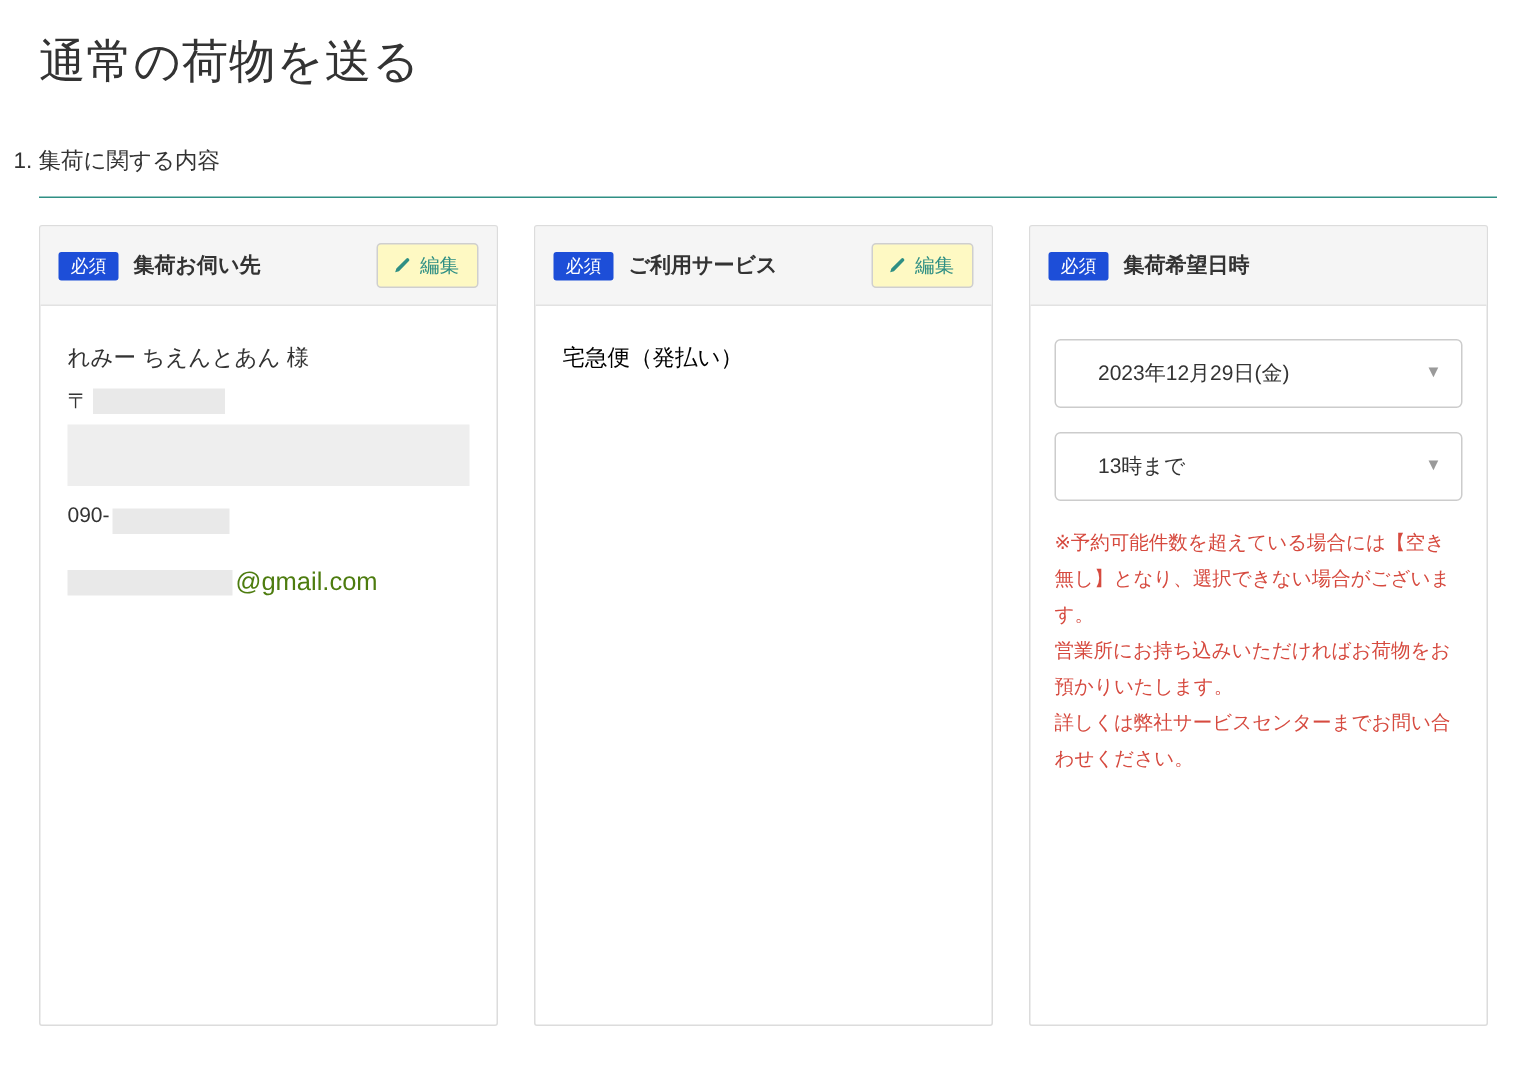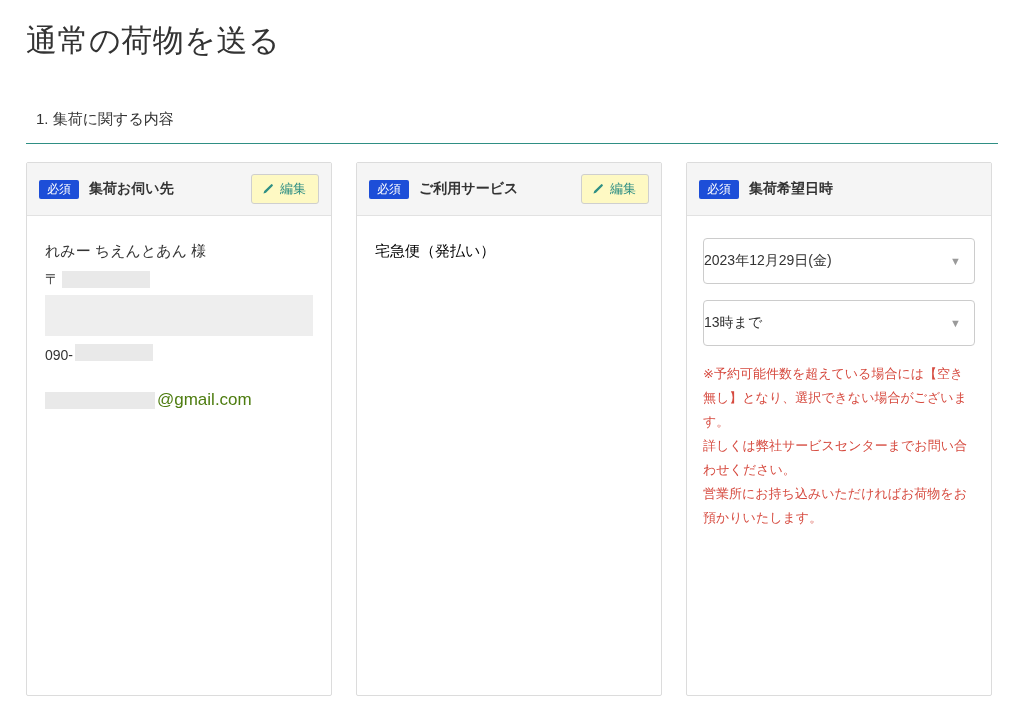--- a/index.html
+++ b/index.html
@@ -23,22 +23,22 @@
     font-size: 31px;
     font-weight: normal;
     color: #333333;
     margin: 0;
     padding: 20px 0 0 26px;
     letter-spacing: 0.5px;
   }
   .section-title {
     font-size: 15px;
     color: #333333;
-    margin: 12px;
-    padding: 36px 0 0 24px;
+    margin: 0;
+    padding: 36px 0 0 9px;
     font-weight: normal;
   }
   .section-rule {
     margin: 14px 26px 0 26px;
     height: 1px;
     background: #2f8f84;
   }
   .columns {
     display: flex;
     gap: 24px;
@@ -124,21 +124,21 @@
   .redact-zip { width: 88px; }
   .redact-block {
     width: 100%;
     height: 41px;
     background: #eeeeee;
     margin: 2px 0 8px 0;
   }
   .redact-phone { width: 78px; }
   .phone-row {
     display: flex;
-    align-items: flex-start;
+    align-items: flex-end;
     gap: 2px;
     margin-bottom: 18px;
   }
   .note-label {
     font-size: 13px;
     color: #333333;
     margin-bottom: 3px;
   }
   .mail-row {
     display: flex;
@@ -156,21 +156,21 @@
     margin: 6px 0 16px 0;
   }
   .select-box {
     width: 100%;
     height: 46px;
     border: 1px solid #cccccc;
     border-radius: 4px;
     background: #ffffff;
     display: flex;
     align-items: center;
-    padding: 0 34px 0 0;
+    padding: 0 34px 0 28px;
     font-size: 14px;
     color: #333333;
     cursor: pointer;
   }
   .select-arrow {
     position: absolute;
     right: 14px;
     top: 50%;
     transform: translateY(-50%);
     color: #9a9a9a;
@@ -260,20 +260,20 @@
           <span class="select-arrow">▼</span>
         </div>
         <div class="select-wrap">
           <div class="select-box">
             <span>13時まで</span>
           </div>
           <span class="select-arrow">▼</span>
         </div>
         <div class="notes">
           <p>※予約可能件数を超えている場合には【空き無し】となり、選択できない場合がございます。</p>
+          <p>営業所にお持ち込みいただければお荷物をお預かりいたします。</p>
           <p>詳しくは弊社サービスセンターまでお問い合わせください。</p>
-          <p>営業所にお持ち込みいただければお荷物をお預かりいたします。</p>
         </div>
       </div>
     </div>
 
   </div>
 </div>
 
 </body></html>

